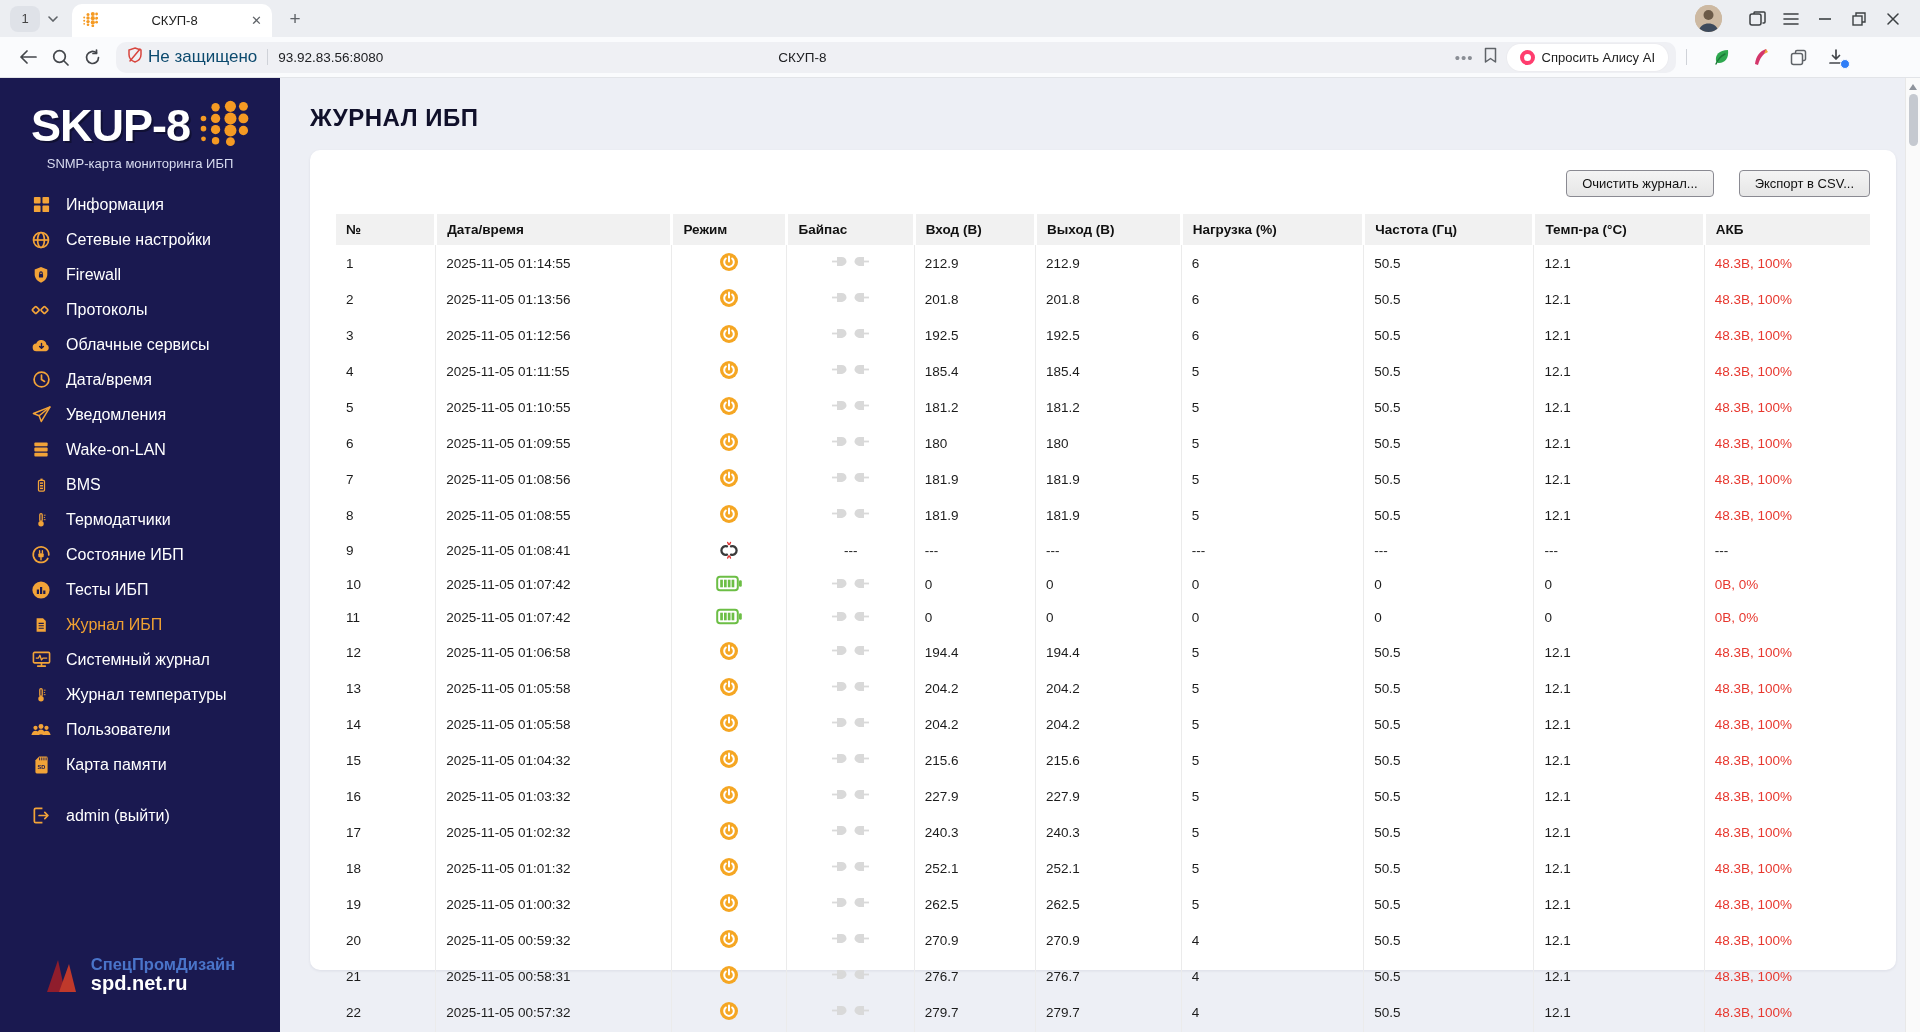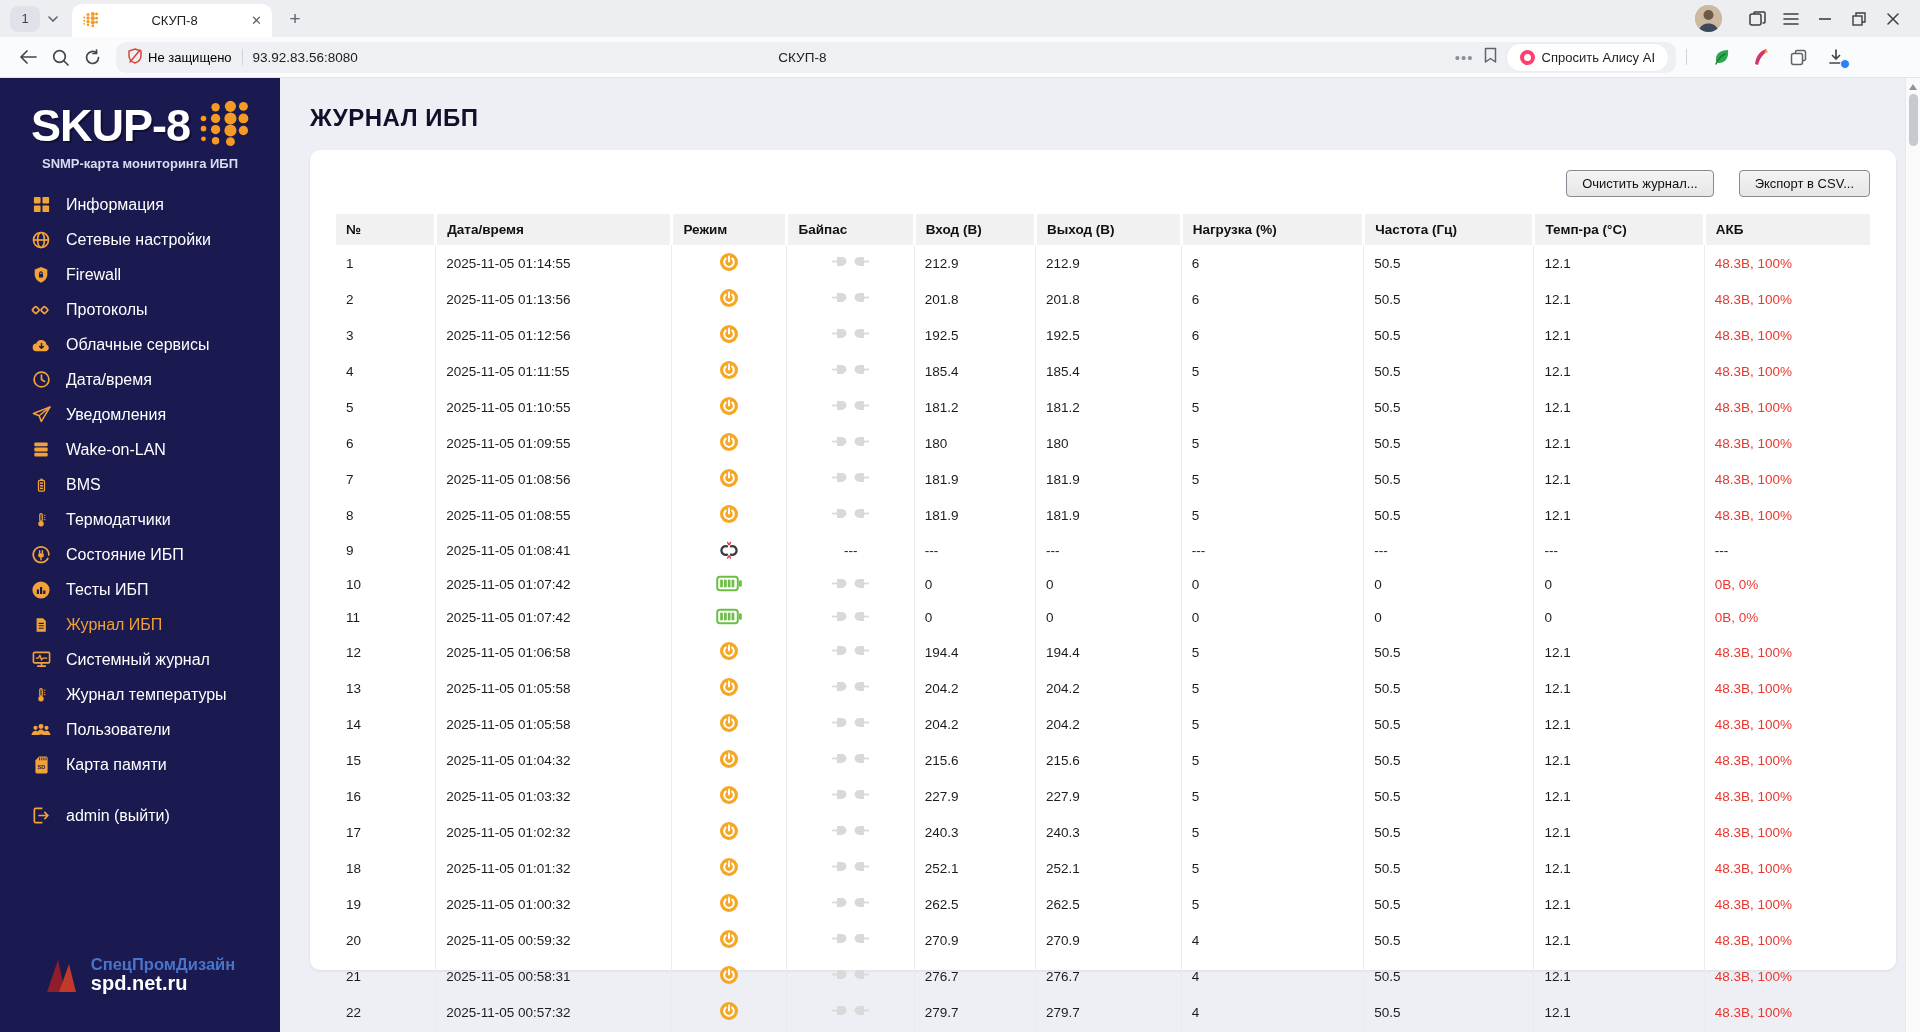--- a/index.html
+++ b/index.html
@@ -21,41 +21,41 @@
     font-size:19px; color:#5f6368; margin-left:8px; }
   .tabbar-spacer { flex:1; }
   .avatar { width:27px; height:27px; border-radius:50%; overflow:hidden; background:#cdb9a2; margin-right:18px; }
   .winbtn { width:34px; height:30px; display:flex; align-items:center; justify-content:center; color:#3c4043; }
 
   .toolbar { height:41px; background:#fafbfd; display:flex; align-items:center; padding:0 12px;
     border-bottom:1px solid #e2e4e8; }
   .toolico { width:32px; height:30px; display:flex; align-items:center; justify-content:center; color:#5f6368; }
   .smartbox { flex:0 0 1560px; height:31px; background:#eff0f4; border-radius:10px; margin-left:8px;
     display:flex; align-items:center; padding:0 8px 0 12px; position:relative; }
-  .sec-chip { display:flex; align-items:center; gap:6px; color:#000000; font-size:13px; }
+  .sec-chip { display:flex; align-items:center; gap:6px; color:#0c4a6e; font-size:17px; }
   .vsep { width:1px; height:16px; background:#cfd2d8; margin:0 10px; }
   .urltext { font-size:13.5px; color:#202124; }
   .pagetitle { position:absolute; left:44%; transform:translateX(-50%); font-size:13.5px; color:#202124; }
   .smart-right { margin-left:auto; display:flex; align-items:center; gap:10px; }
   .dots3 { color:#8a8e95; font-size:15px; letter-spacing:1px; }
   .alice-pill { background:#fff; border-radius:15px; height:27px; display:flex; align-items:center;
     gap:7px; padding:0 13px; box-shadow:0 0 0 1px #ececf0; font-size:13px; color:#222;justify-content:space-between; }
   .alice-ring { width:15px; height:15px; border-radius:50%; border:4px solid #ff3d6e; background:#fff; }
   .ext-area { display:flex; align-items:center; margin-left:10px; gap:8px; }
   .extico { width:30px; height:28px; display:flex; align-items:center; justify-content:center; position:relative; }
   .dl-badge { position:absolute; right:1px; bottom:2px; width:10px; height:10px; border-radius:50%;
     background:#2f7ef7; border:1.5px solid #fafbfd; }
 
   
   .app { display:flex; height:954px; position:relative; }
   .sidebar { width:280px; background:#1a1950; color:#fff; display:flex; flex-direction:column; flex-shrink:0; }
   .logo-row { display:flex; align-items:center; justify-content:center; margin-top:20px; gap:7px; }
   .logo-text { font-size:45px; font-weight:800; letter-spacing:-1px; color:#fff;
     text-shadow:2px 2px 0 rgba(0,0,0,.35); }
-  .logo-sub { text-align:center; font-size:13px; color:#d8dcf0; margin-top:2px;font-weight:bold; }
+  .logo-sub { text-align:center; font-size:13px; color:#d8dcf0; margin-top:2px; }
   .nav { margin-top:16px; }
   .nav-item { height:35px; display:flex; align-items:center; gap:14px; padding-left:30px;
     font-size:16px; color:#fff; cursor:default; }
   .nav-item.active .nav-label { color:#f0a132; }
   .nav-item.admin-item { margin-top:16px; }
   .nav-ico { width:22px; height:20px; display:flex; align-items:center; justify-content:center; }
   .side-footer { margin-top:auto; padding-bottom:34px; display:flex; align-items:center;
     justify-content:center; gap:8px; }
   .sf-text { display:flex; flex-direction:column; line-height:1.05; }
   .sf-brand { color:#4a74c9; font-size:16.5px; font-weight:bold; }

